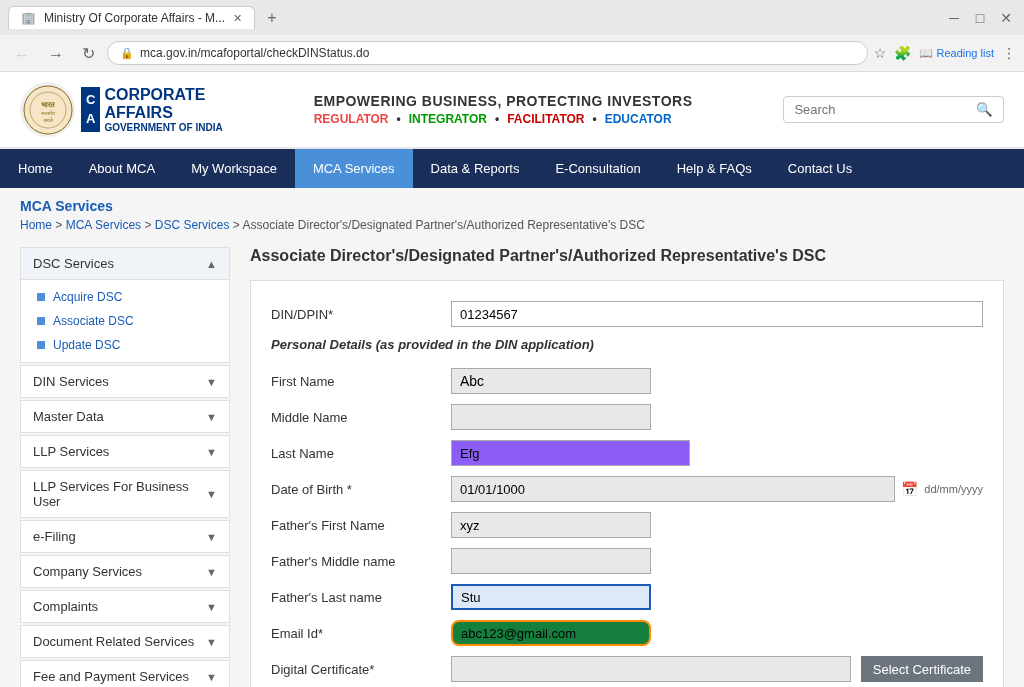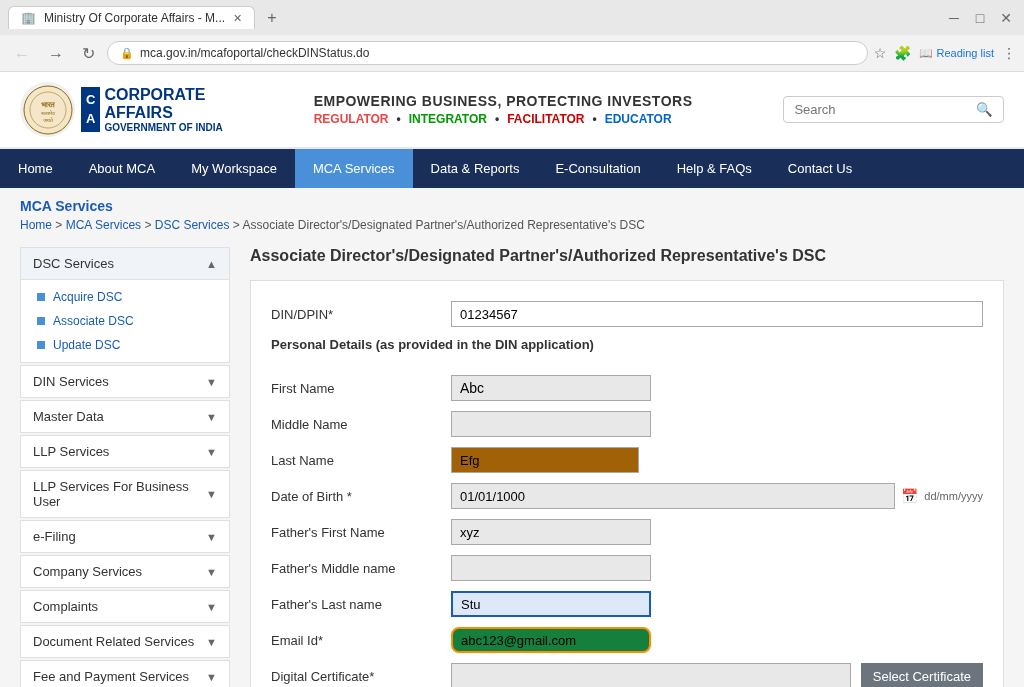--- a/index.html
+++ b/index.html
@@ -65,21 +65,21 @@
     .form-title { font-size: 16px; color: #333; font-weight: bold; margin-bottom: 15px; }
     .form-container { background: white; padding: 20px; border: 1px solid #ddd; }
 
     .field-row { display: flex; align-items: center; margin-bottom: 10px; }
     .field-label { width: 180px; min-width: 180px; font-size: 13px; color: #333; }
     .field-input { flex: 1; }
     .field-input input[type="text"], .field-input input[type="email"] { width: 100%; padding: 4px 8px; border: 1px solid #aaa; font-size: 13px; height: 26px; }
     .din-input { width: 100px; padding: 4px 8px; border: 1px solid #aaa; font-size: 13px; height: 26px; }
 
     .personal-details-header { font-size: 13px; color: #333; font-weight: bold; margin-bottom: 10px; }
-    .section-header-row { margin-bottom: 23px; }
+    .section-header-row { margin-bottom: 16px; font-style: italic; }
 
     .date-input-group { display: flex; align-items: center; gap: 6px; }
     .date-input { width: 100px; padding: 4px 8px; border: 1px solid #aaa; font-size: 13px; height: 26px; }
     .date-icon { font-size: 14px; color: #333; cursor: pointer; }
     .date-format { font-size: 11px; color: #666; }
 
     .cert-row { display: flex; align-items: center; gap: 10px; }
     .cert-input { flex: 1; padding: 4px 8px; border: 1px solid #aaa; font-size: 13px; height: 26px; }
     .select-cert-btn { background: #6c757d; color: white; border: none; padding: 4px 12px; font-size: 13px; cursor: pointer; height: 26px; }
 
@@ -297,21 +297,21 @@
       <div class="field-row">
         <div class="field-label">Middle Name</div>
         <div class="field-input">
           <input type="text" value="" style="width: 200px; padding: 4px 8px; border: 1px solid rgb(170, 170, 170); font-size: 13px; height: 26px; background: rgb(232, 232, 232);">
         </div>
       </div>
 
       <div class="field-row">
         <div class="field-label">Last Name</div>
         <div class="field-input">
-          <input type="text" value="Efg" style="width: 188px; padding: 4px 8px; border: 1px solid rgb(170, 170, 170); font-size: 13px; height: 26px; background: #a16207;">
+          <input type="text" value="Efg" style="width: 239px; padding: 4px 8px; border: 1px solid rgb(170, 170, 170); font-size: 13px; height: 26px; background: #8b5cf6;">
         </div>
       </div>
 
       <div class="field-row">
         <div class="field-label">Date of Birth *</div>
         <div class="field-input">
           <div class="date-input-group">
             <input type="text" class="date-input" value="01/01/1000" style="background: rgb(232, 232, 232);">
             <span class="date-icon">📅</span>
             <span class="date-format">dd/mm/yyyy</span>

